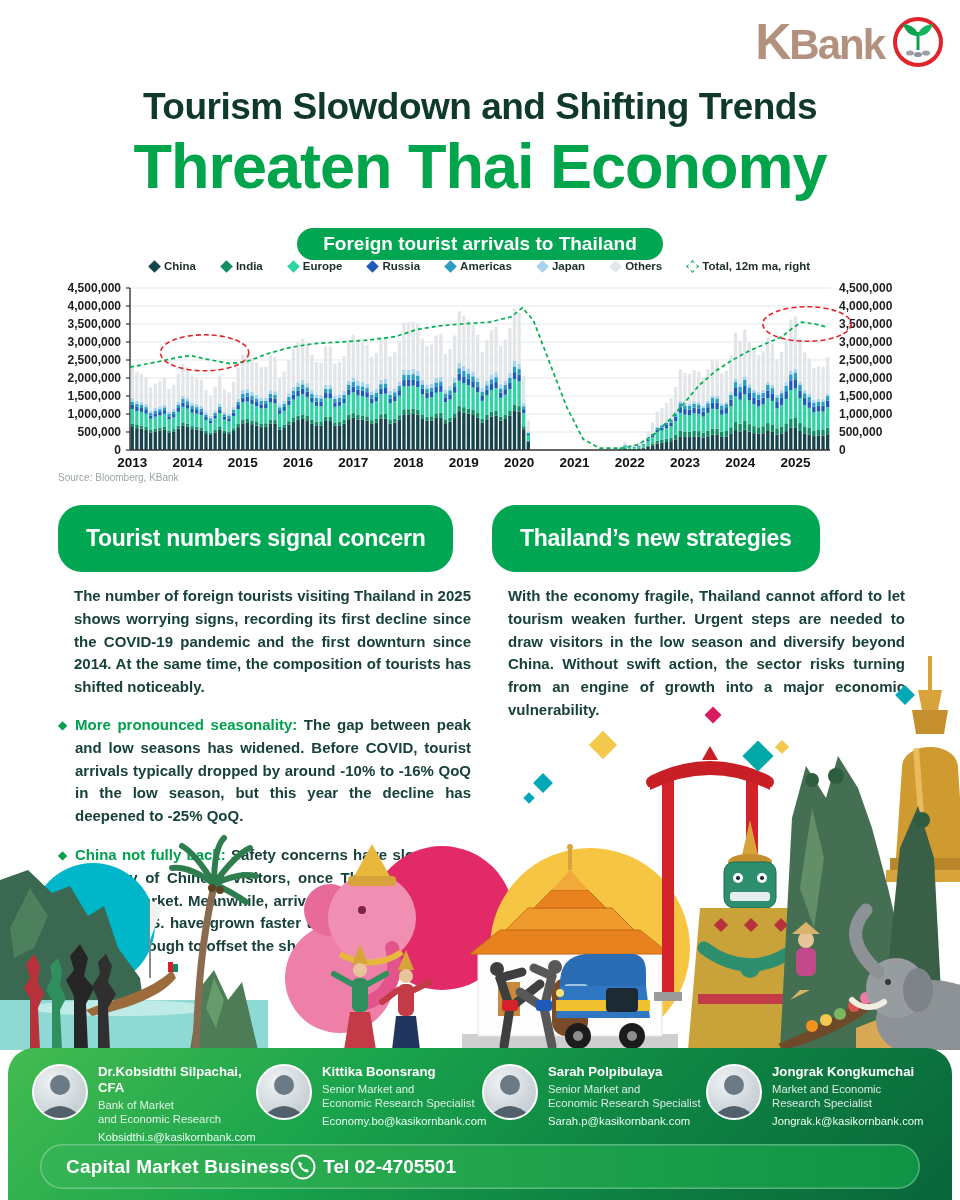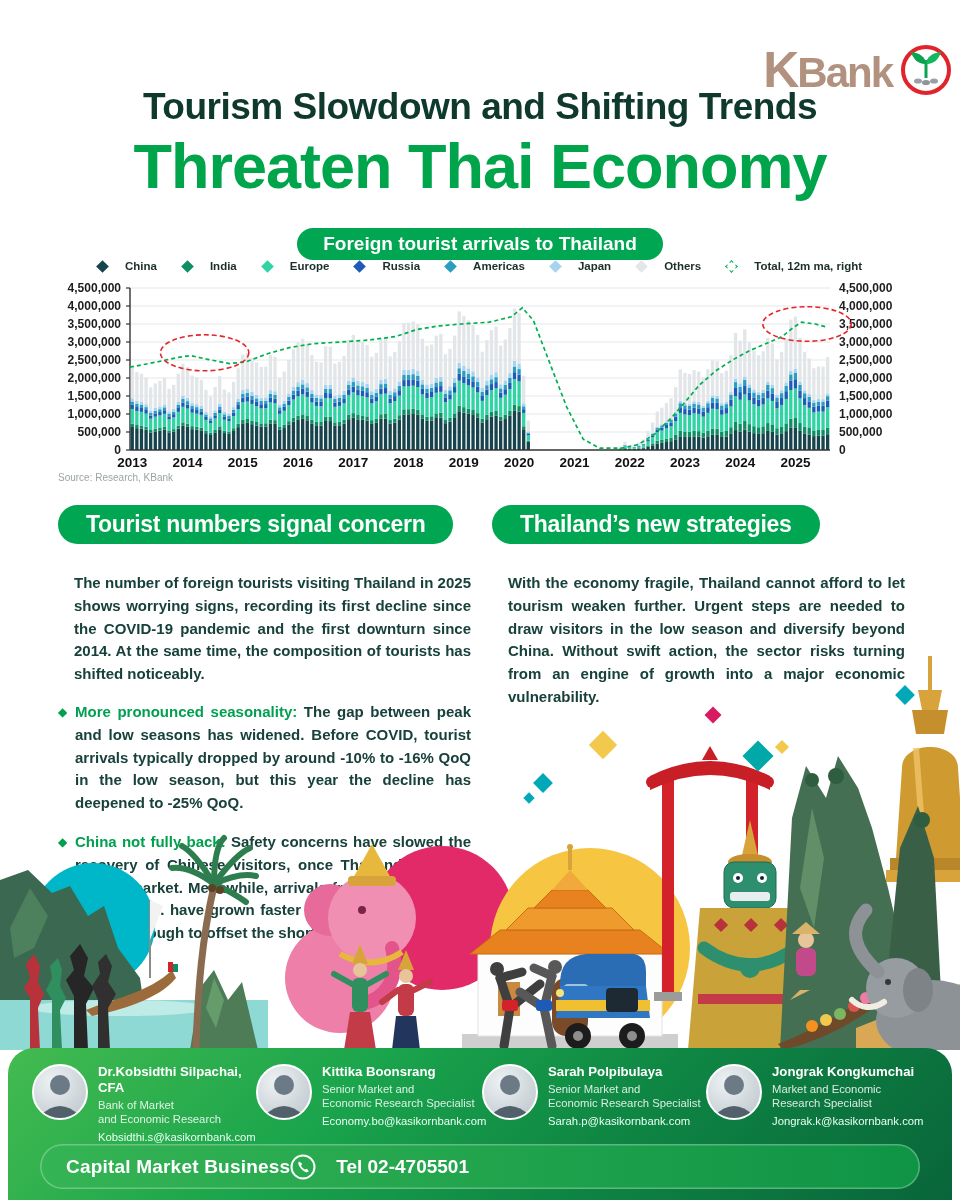--- a/index.html
+++ b/index.html
@@ -1,49 +1,49 @@
 <!DOCTYPE html>
 <html><head>
 <meta charset="utf-8">
 <style>
   html,body{margin:0;padding:0;}
   body{width:960px;height:1200px;position:relative;background:#ffffff;overflow:hidden;
        font-family:"Liberation Sans","DejaVu Sans",sans-serif;}
   [data-interactable]{box-sizing:border-box;}
 
   
-  .logo{position:absolute;top:16px;right:8px;display:flex;align-items:center;gap:8px;margin-top:28px;}
+  .logo{position:absolute;top:16px;right:16px;display:flex;align-items:center;gap:8px;}
   .logo-text{color:#b2917e;font-weight:800;letter-spacing:-2px;line-height:1;}
   .logo-text .k{font-size:50px;}
   .logo-text .bank{font-size:42px;}
 
   
   .title1{position:absolute;top:86px;left:0;width:960px;text-align:center;
           font-size:37px;font-weight:800;color:#0e392c;letter-spacing:-0.5px;}
   .title2{position:absolute;top:130px;left:0;width:960px;text-align:center;
           font-size:63px;font-weight:800;color:#00a44a;letter-spacing:-1px;}
 
   
   .chart-badge{position:absolute;top:228px;left:0;width:960px;text-align:center;}
   .chart-badge span{display:inline-block;background:#00a651;color:#fff;font-size:19px;
           font-weight:700;padding:5px 26px;border-radius:18px;}
   .legend{position:absolute;top:260px;left:0;width:960px;display:flex;justify-content:center;
           gap:26px;align-items:center;font-size:11.5px;font-weight:700;color:#1c2f2a;}
-  .lg-item{display:inline-flex;align-items:center;gap:18px;}
+  .lg-item{display:inline-flex;align-items:center;gap:5px;}
   .lg-marker{width:9px;height:9px;display:inline-block;transform:rotate(45deg);flex:0 0 auto;}
   .lg-marker.dashed{background:#fff;border:1.6px dashed #00b050;}
   .chart-wrap{position:absolute;top:276px;left:0;width:960px;height:200px;}
   .source{position:absolute;top:472px;left:58px;font-size:10px;color:#9aa4a6;}
 
   
   .col{position:absolute;top:505px;width:413px;}
   .col.left{left:58px;}
   .col.right{left:492px;}
   .pill{display:inline-block;background:#00a651;color:#fff;font-weight:800;font-size:23px;
-        padding:6px 28px;border-radius:24px;margin-bottom:28px;letter-spacing:-0.3px;}
+        padding:20px 28px;border-radius:24px;margin-bottom:13px;letter-spacing:-0.3px;}
   .body-p{font-size:15px;font-weight:700;color:#17413a;line-height:1.52;text-align:justify;margin:0 0 15px 16px;}
   .bullet{position:relative;padding-left:17px;font-size:15px;font-weight:700;color:#17413a;
           line-height:1.52;text-align:justify;margin:0 0 16px 0;}
   .bullet .dmnd{position:absolute;left:0;top:2px;color:#00a04f;font-size:12px;}
   .bullet .lead{color:#00a04f;}
 
   
   .collage{position:absolute;top:648px;left:0;width:960px;height:402px;pointer-events:none;}
 
   
@@ -54,21 +54,21 @@
   .avatar{width:56px;height:56px;border-radius:50%;border:2.5px solid #fff;flex:0 0 auto;
           background:radial-gradient(circle at 35% 30%,#eef2f4,#b9c3c9);overflow:hidden;}
   .c-name{font-size:13.2px;font-weight:800;color:#fff;line-height:1.2;margin-bottom:2px;}
   .c-role{font-size:11.3px;color:rgba(255,255,255,0.85);line-height:1.25;}
   .c-mail{font-size:11.3px;color:#eafff3;margin-top:5px;}
   .bottom-bar{position:absolute;left:32px;right:32px;bottom:11px;height:45px;border-radius:24px;
           background:linear-gradient(90deg,#35b454,#0f9446);
           box-shadow:inset 0 0 0 1.5px rgba(255,255,255,0.28);
           display:flex;align-items:center;justify-content:flex-start;padding:0 26px;}
   .bar-label{font-size:19px;font-weight:800;color:#fff;letter-spacing:0.2px;}
-  .tel-group{display:flex;align-items:center;gap:20px;}
+  .tel-group{display:flex;align-items:center;gap:7px;}
   .tel-text{font-size:19px;font-weight:800;color:#fff;}
 </style>
 </head>
 <body>
 
 <div class="logo" data-interactable="false">
   <div class="logo-text" data-interactable="false">
     <span class="k" data-interactable="false">K</span><span class="bank" data-interactable="false">Bank</span>
   </div>
   <svg width="52" height="52" viewBox="0 0 52 52" data-interactable="false">
@@ -1147,21 +1147,21 @@
         <text x="629.671052631579" y="191" text-anchor="middle">2022</text>
         <text x="684.9342105263158" y="191" text-anchor="middle">2023</text>
         <text x="740.1973684210527" y="191" text-anchor="middle">2024</text>
         <text x="795.4605263157895" y="191" text-anchor="middle">2025</text>
       </g>
       <path d="M130.0,91.2L157.6,85.8L179.7,81.1L190.8,79.7L207.4,83.3L229.5,87.6L246.1,85.8L268.2,77.5L290.3,71.4L312.4,67.8L340.0,66.0L367.6,64.2L395.3,60.6L417.4,53.4L439.5,49.8L461.6,48.0L489.2,46.2L511.3,40.8L522.4,31.8L533.4,44.4L550.0,87.6L566.6,130.8L583.2,163.2L599.7,172.2L621.8,172.2L638.4,168.6L655.0,157.8L671.6,141.6L682.6,129.0L699.2,109.2L715.8,94.8L732.4,84.0L748.9,75.0L765.5,67.8L782.1,60.6L793.2,51.6L801.4,46.2L815.3,48.0L826.3,50.9" fill="none" stroke="#00b050" stroke-width="1.7" stroke-dasharray="4 3" data-interactable="false"></path>
       <ellipse cx="204.6" cy="76.8" rx="44.2" ry="18.0" fill="none" stroke="#e8232a" stroke-width="1.6" stroke-dasharray="5 3" data-interactable="false"></ellipse>
       <ellipse cx="807.0" cy="48.0" rx="44.2" ry="17.3" fill="none" stroke="#e8232a" stroke-width="1.6" stroke-dasharray="5 3" data-interactable="false"></ellipse>
     </svg>
 </div>
-<div class="source" data-interactable="false">Source: Research, KBank</div>
+<div class="source" data-interactable="false">Source: Bloomberg, KBank</div>
 
 <div class="col left" data-interactable="false">
   <span class="pill" data-interactable="false">Tourist numbers signal concern</span>
   <p class="body-p" data-interactable="false">The number of foreign tourists visiting Thailand in 2025 shows worrying signs, recording its first decline since the COVID-19 pandemic and the first downturn since 2014. At the same time, the composition of tourists has shifted noticeably.</p>
   <p class="bullet" data-interactable="false"><span class="dmnd" data-interactable="false">◆</span><span class="lead" data-interactable="false">More pronounced seasonality:</span> <span data-interactable="false">The gap between peak and low seasons has widened. Before COVID, tourist arrivals typically dropped by around -10% to -16% QoQ in the low season, but this year the decline has deepened to -25% QoQ.</span></p>
   <p class="bullet" data-interactable="false"><span class="dmnd" data-interactable="false">◆</span><span class="lead" data-interactable="false">China not fully back:</span> <span data-interactable="false">Safety concerns have slowed the recovery of Chinese visitors, once Thailand’s largest source market. Meanwhile, arrivals from India, Europe, and the U.S. have grown faster than pre-COVID levels, but not enough to offset the shortfall.</span></p>
 </div>
 
 <div class="col right" data-interactable="false">
   <span class="pill" data-interactable="false">Thailand’s new strategies</span>

